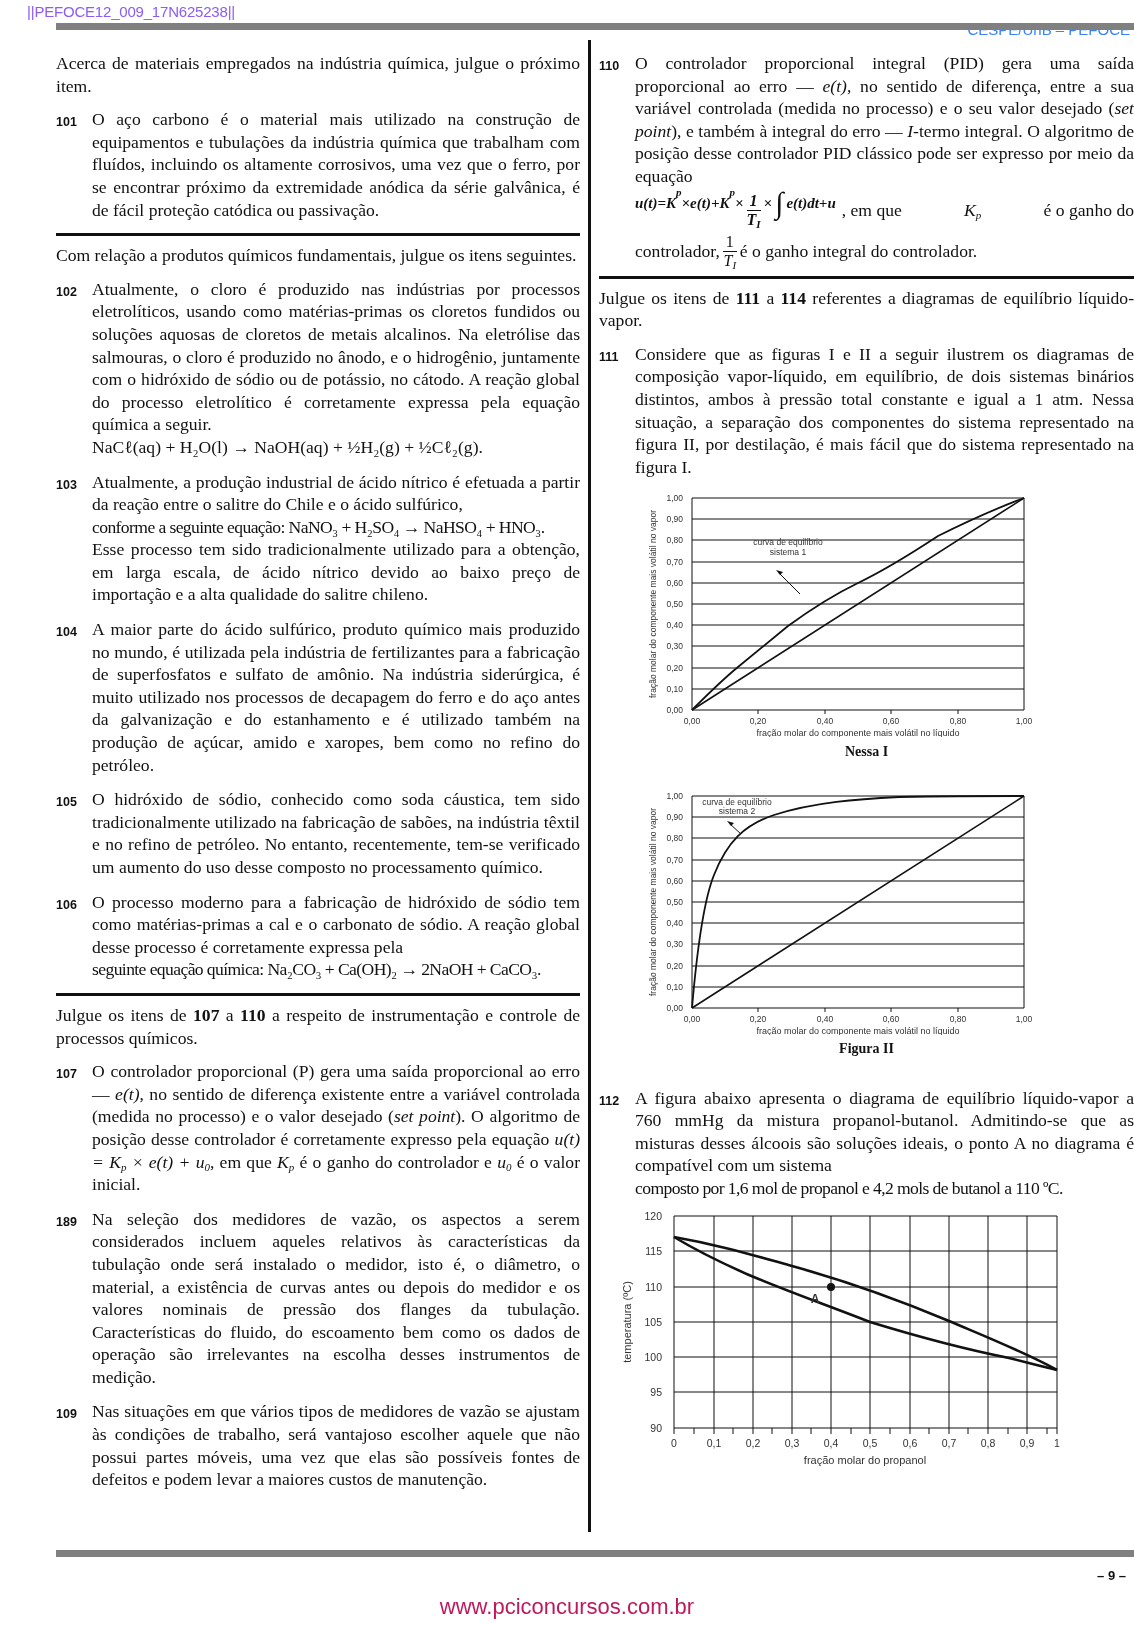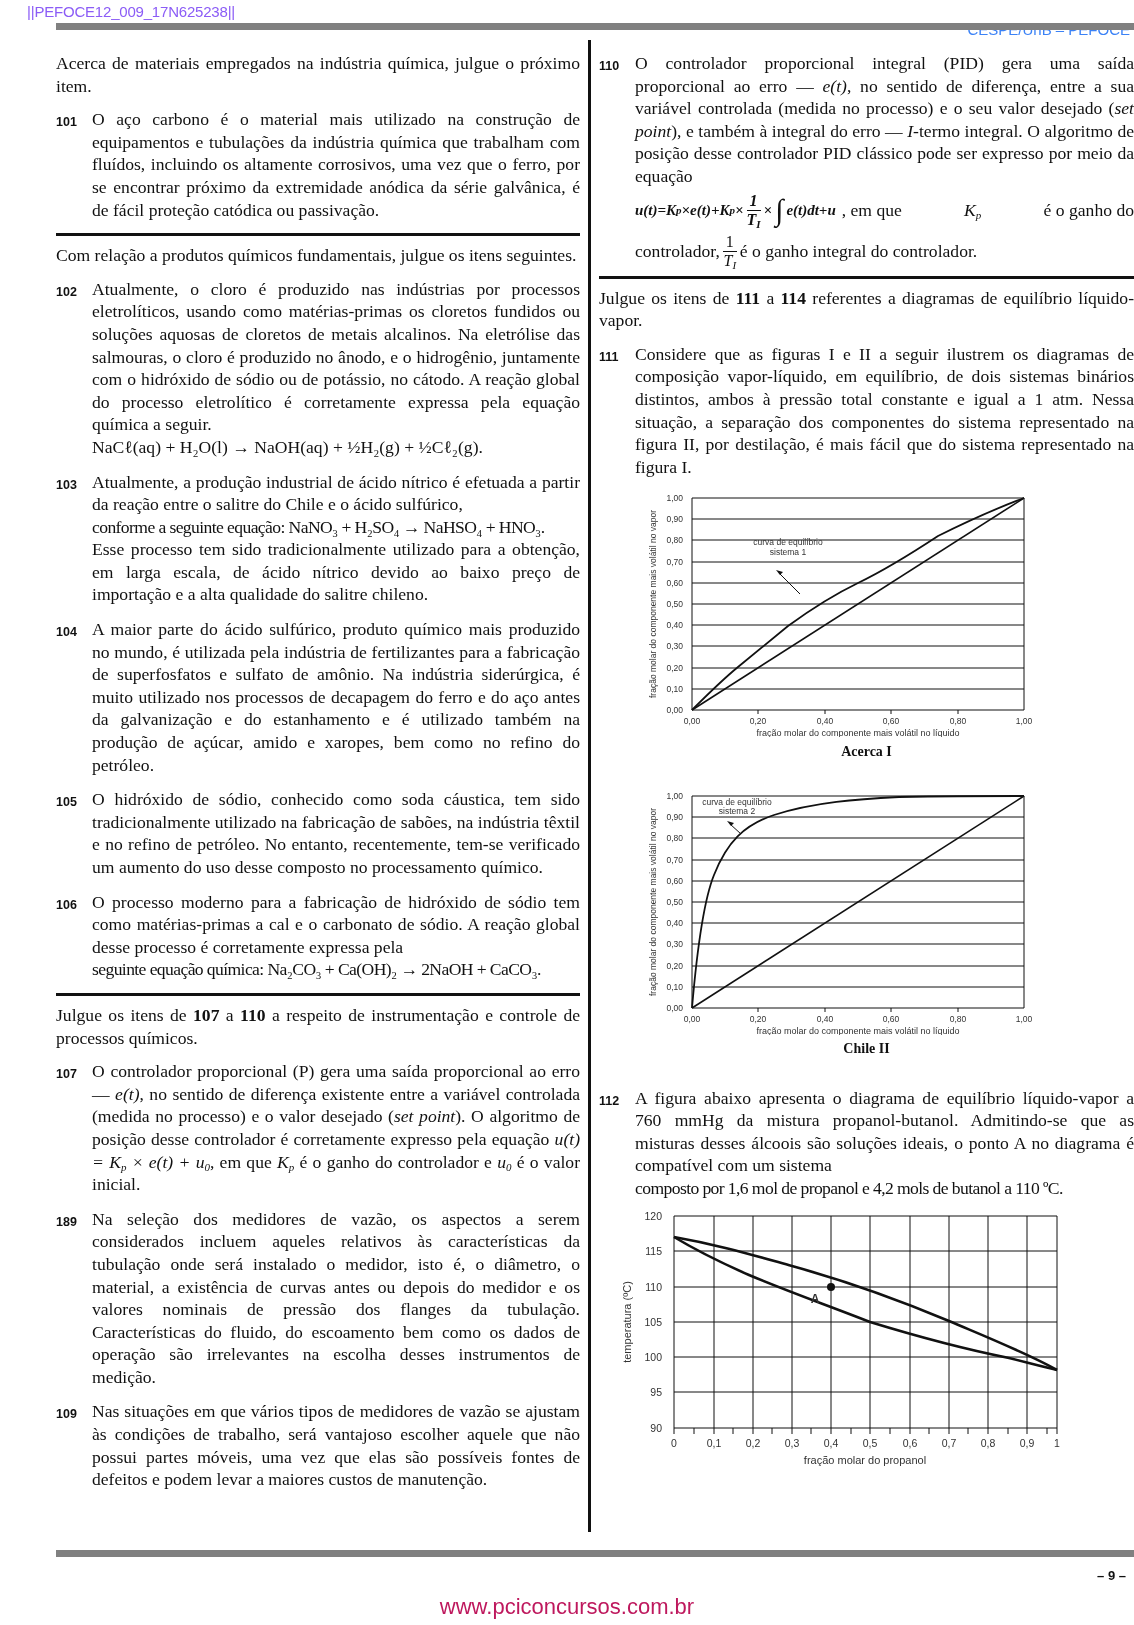--- a/index.html
+++ b/index.html
@@ -21,21 +21,21 @@
   .item { display: flex; text-align: justify; margin-bottom: 12px; }
   .item .num { flex: 0 0 36px; font-family: "Liberation Sans", sans-serif; font-weight: bold; font-size: 12.5px; padding-top: 3px; }
   .item .txt { flex: 1; }
   .rule { border-top: 3px solid #111; margin: 2px 0 8px 0; }
   .cond { letter-spacing: -0.6px; }
   .it { font-style: italic; }
   b { font-weight: bold; }
   sub { font-size: 11px; vertical-align: -3px; line-height: 0; }
 
   .eq-line { display: flex; align-items: center; margin-top: 4px; }
-  .eq { font-style: italic; font-weight: bold; font-size: 15px; display: inline-flex; align-items: center; }
+  .eq { font-style: italic; font-weight: bold; font-size: 15px; display: inline-flex; }
   .frac { display: inline-flex; flex-direction: column; align-items: center; margin: 0 3px; font-size: 16px; line-height: 18px; }
   .frac .n { border-bottom: 1.5px solid #111; padding: 0 3px; }
   .integral { font-size: 30px; font-weight: normal; margin: 0 3px; font-style: normal; }
 
   .figure { position: relative; margin: 4px 0; }
   .fig-caption { text-align: center; font-weight: bold; font-size: 14px; margin-top: -2px; }
   svg text { font-family: "Liberation Sans", sans-serif; }
 
   .page-num { position: absolute; right: 8px; top: 1568px; font-family: "Liberation Sans", sans-serif; font-weight: bold; font-size: 13px; }
   .footer-link { position: absolute; left: 0; width: 1134px; top: 1594px; text-align: center; font-family: "Liberation Sans", sans-serif; font-size: 22px; color: #be185d; }
@@ -195,21 +195,21 @@
       </g>
       <text x="259" y="254" font-size="9" fill="#333" text-anchor="middle">fração molar do componente mais volátil no líquido</text>
       <text transform="translate(57,122) rotate(-90)" font-size="8.5" fill="#333" text-anchor="middle">fração molar do componente mais volátil no vapor</text>
       <line x1="93" y1="228" x2="425" y2="16" stroke="#111" stroke-width="1.6"></line>
       <path d="M93,228 Q123,198 139,185 T189,144 Q226,117 259,101 T339,54 Q385,31 425,16" fill="none" stroke="#111" stroke-width="1.8"></path>
       <text x="189" y="63" font-size="8.5" fill="#333" text-anchor="middle">curva de equilíbrio</text>
       <text x="189" y="73" font-size="8.5" fill="#333" text-anchor="middle">sistema 1</text>
       <line x1="201" y1="112" x2="180" y2="91" stroke="#111" stroke-width="1"></line>
       <path d="M177,88 L184,90 L181,93 Z" fill="#111"></path>
     </svg>
-    <div class="fig-caption">Acerca I</div>
+    <div class="fig-caption">Nessa I</div>
   </div>
 
   <div class="figure" style="margin-top:16px">
     <svg width="535" height="255" viewBox="0 0 535 255">
       <g stroke="#111" stroke-width="1">
         <line x1="93" y1="228" x2="425" y2="228"></line>
           <line x1="93" y1="207" x2="425" y2="207"></line>
         <line x1="93" y1="186" x2="425" y2="186"></line>
           <line x1="93" y1="164" x2="425" y2="164"></line>
         <line x1="93" y1="143" x2="425" y2="143"></line>
@@ -249,21 +249,21 @@
       </g>
       <text x="259" y="254" font-size="9" fill="#333" text-anchor="middle">fração molar do componente mais volátil no líquido</text>
       <text transform="translate(57,122) rotate(-90)" font-size="8.5" fill="#333" text-anchor="middle">fração molar do componente mais volátil no vapor</text>
       <line x1="93" y1="228" x2="425" y2="16" stroke="#111" stroke-width="1.6"></line>
       <path d="M93,228 C98,170 104,122 115,95 C128,62 145,45 175,35 C215,22 260,19 300,17 C360,16 400,16 425,16" fill="none" stroke="#111" stroke-width="1.8"></path>
       <text x="138" y="25" font-size="8.5" fill="#333" text-anchor="middle">curva de equilíbrio</text>
       <text x="138" y="34" font-size="8.5" fill="#333" text-anchor="middle">sistema 2</text>
       <line x1="142" y1="54" x2="131" y2="44" stroke="#111" stroke-width="1"></line>
       <path d="M128,41 L135,43 L132,46 Z" fill="#111"></path>
     </svg>
-    <div class="fig-caption">Chile II</div>
+    <div class="fig-caption">Figura II</div>
   </div>
 
   <div class="item" style="margin-top:26px;margin-bottom:2px">
     <span class="num">112</span>
     <span class="txt"><span>A figura abaixo apresenta o diagrama de equilíbrio líquido-vapor a 760 mmHg da mistura propanol-butanol. Admitindo-se que as misturas desses álcoois são soluções ideais, o ponto A no diagrama é compatível com um sistema</span>
       <span class="cond" style="display:block">composto por 1,6 mol de propanol e 4,2 mols de butanol a 110 ºC.</span></span>
   </div>
 
   <div class="figure">
     <svg width="535" height="270" viewBox="0 0 535 270">

